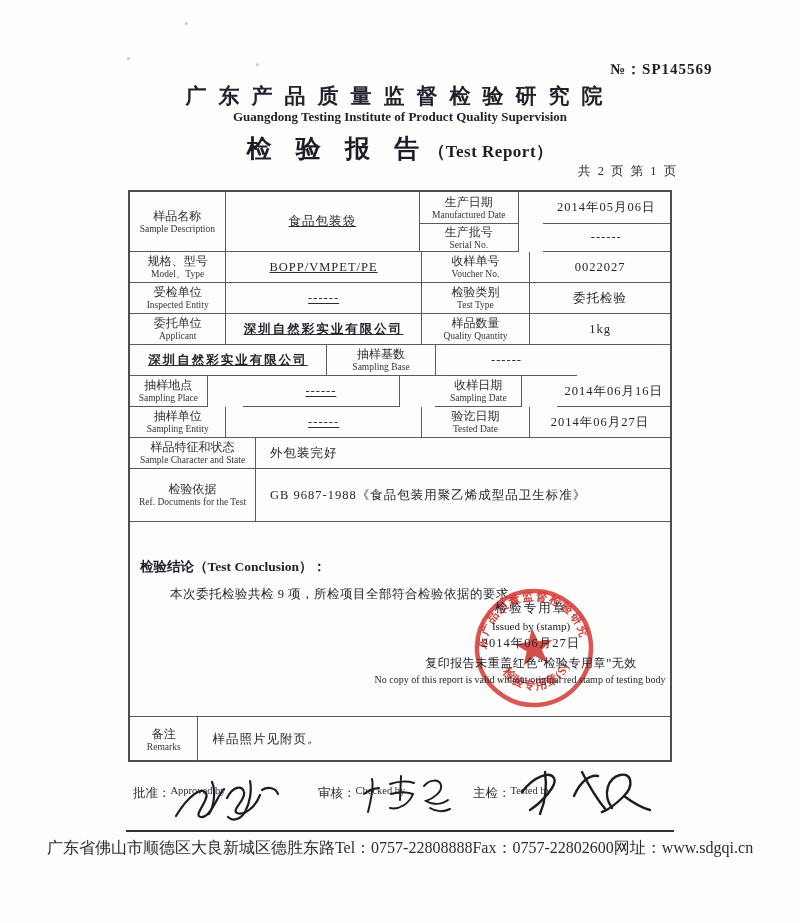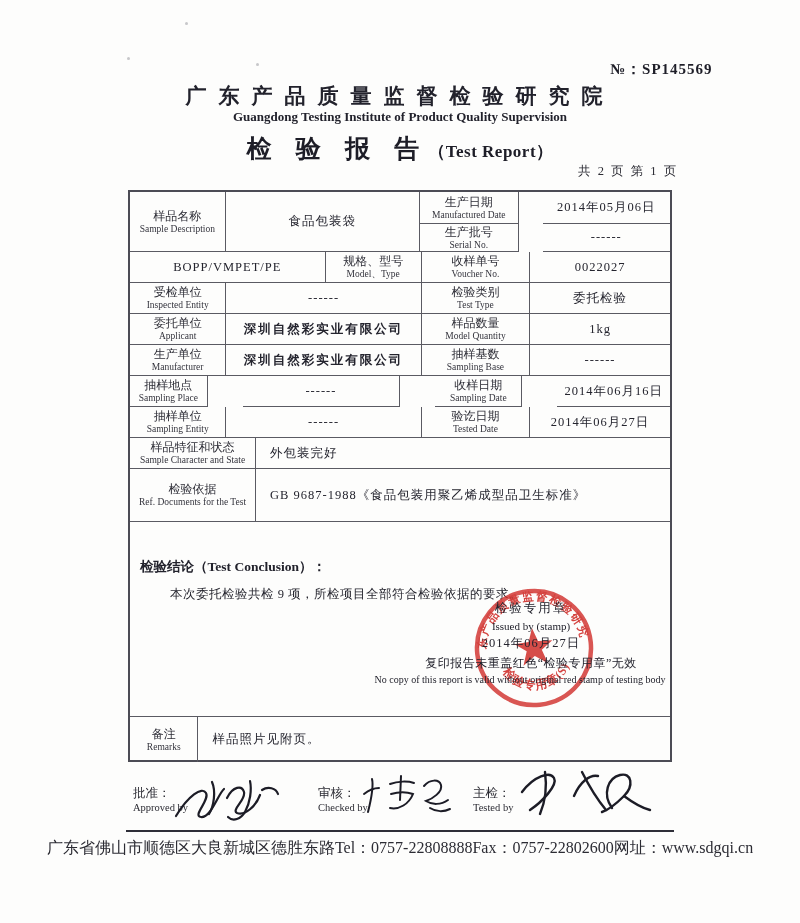--- a/index.html
+++ b/index.html
@@ -21,41 +21,41 @@
   .info-table{top:190px;left:128px;width:544px;height:572px;border:2px solid #4c4c55;box-sizing:border-box;}
   .trow{display:flex;width:100%;box-sizing:border-box;}
   .cell{box-sizing:border-box;border-right:1px solid #5a5a62;border-bottom:1px solid #5a5a62;
     display:flex;flex-direction:column;justify-content:center;align-items:center;text-align:center;
     overflow:hidden;}
   .cell:last-child{border-right:none;}
   .lab-cn{font-size:12px;line-height:14px;color:#2d2d36;}
   .lab-en{font-size:9.5px;line-height:12px;color:#34343d;}
   .val{font-size:12.5px;color:#24242e;letter-spacing:1px;}
   .val-left{align-items:flex-start;text-align:left;padding-left:14px;}
-  .w1{width:97px;}.w2{width:197px;}.w3{width:109px;}.w4{width:141px;}
+  .w1{width:97px;}.w2{width:197px;text-decoration:underline;}.w3{width:109px;}.w4{width:141px;}
   .wl{width:127px;}.wv{width:417px;}
   .wr1{width:69px;}.wr2{width:475px;}
   .stack{display:flex;flex-direction:column;width:250px;}
   .stack .srow{display:flex;gap:24px;}
   .noborder-b{border-bottom:none;}
   
   .concl{position:relative;width:100%;height:195px;border-bottom:1px solid #5a5a62;box-sizing:border-box;}
   .concl-heading{position:absolute;left:10px;top:36px;font-size:13.5px;font-weight:bold;color:#22222c;}
   .concl-body{position:absolute;left:40px;top:64px;font-size:12.5px;color:#26262f;letter-spacing:0.5px;}
   .issued-block{position:absolute;left:255px;top:78px;width:292px;text-align:center;color:#23232d;}
   .issued-cn{font-size:12.5px;letter-spacing:2px;}
   .issued-en{font-size:11px;margin-top:3px;}
   .issued-date{font-size:12.5px;margin-top:3px;letter-spacing:1px;}
   .copy-cn{font-size:12px;margin-top:3px;letter-spacing:0.5px;}
   .copy-en{font-size:10px;margin-top:2px;white-space:nowrap;margin-left:-22px;}
   .stamp-svg{position:absolute;left:333px;top:55px;opacity:0.88;}
   
   .sig-label-cn{font-size:12.5px;color:#2b2b33;}
   .sig-label-en{font-size:10.5px;color:#2b2b33;}
-  .sig-group{display:flex;flex-direction:column;}
+  .sig-group{display:flex;flex-direction:row;}
   .sig1{top:785px;left:133px;}
   .sig2{top:785px;left:318px;}
   .sig3{top:785px;left:473px;}
   .sigimg1{top:776px;left:170px;}
   .sigimg2{top:772px;left:360px;}
   .sigimg3{top:766px;left:512px;}
   
   .footer-rule{top:830px;left:126px;width:548px;height:2px;background:#2e2e38;}
   .footer{top:838px;left:126px;width:548px;display:flex;justify-content:center;
     font-size:16px;color:#2b2b33;white-space:nowrap;}
@@ -104,27 +104,27 @@
             <span class="lab-en">Serial No.</span>
           </div>
           <div class="cell w4" style="height:28px;">
             <span class="val">------</span>
           </div>
         </div>
       </div>
     </div>
 
     <div class="trow" style="height:31px;">
-      <div class="cell w2">
-          <span class="val">BOPP/VMPET/PE</span>
-        </div>
       <div class="cell w1">
         <span class="lab-cn">规格、型号</span>
         <span class="lab-en">Model、Type</span>
       </div>
+      <div class="cell w2">
+          <span class="val">BOPP/VMPET/PE</span>
+        </div>
       <div class="cell w3">
         <span class="lab-cn">收样单号</span>
         <span class="lab-en">Voucher No.</span>
       </div>
       <div class="cell w4">
           <span class="val">0022027</span>
         </div>
     </div>
 
     <div class="trow" style="height:31px;">
@@ -147,32 +147,28 @@
     <div class="trow" style="height:31px;">
       <div class="cell w1">
         <span class="lab-cn">委托单位</span>
         <span class="lab-en">Applicant</span>
       </div>
       <div class="cell w2">
           <span class="val" style="font-weight:bold;letter-spacing:2px;">深圳自然彩实业有限公司</span>
         </div>
       <div class="cell w3">
         <span class="lab-cn">样品数量</span>
-        <span class="lab-en">Model Quantity</span>
+        <span class="lab-en">Quality Quantity</span>
       </div>
       <div class="cell w4">
           <span class="val">1kg</span>
         </div>
     </div>
 
     <div class="trow" style="height:31px;">
-      <div class="cell w1">
-        <span class="lab-cn">生产单位</span>
-        <span class="lab-en">Manufacturer</span>
-      </div>
       <div class="cell w2">
           <span class="val" style="font-weight:bold;letter-spacing:2px;">深圳自然彩实业有限公司</span>
         </div>
       <div class="cell w3">
         <span class="lab-cn">抽样基数</span>
         <span class="lab-en">Sampling Base</span>
       </div>
       <div class="cell w4">
           <span class="val">------</span>
         </div>

